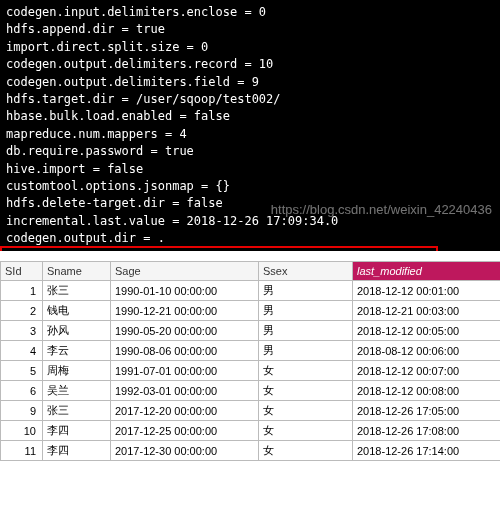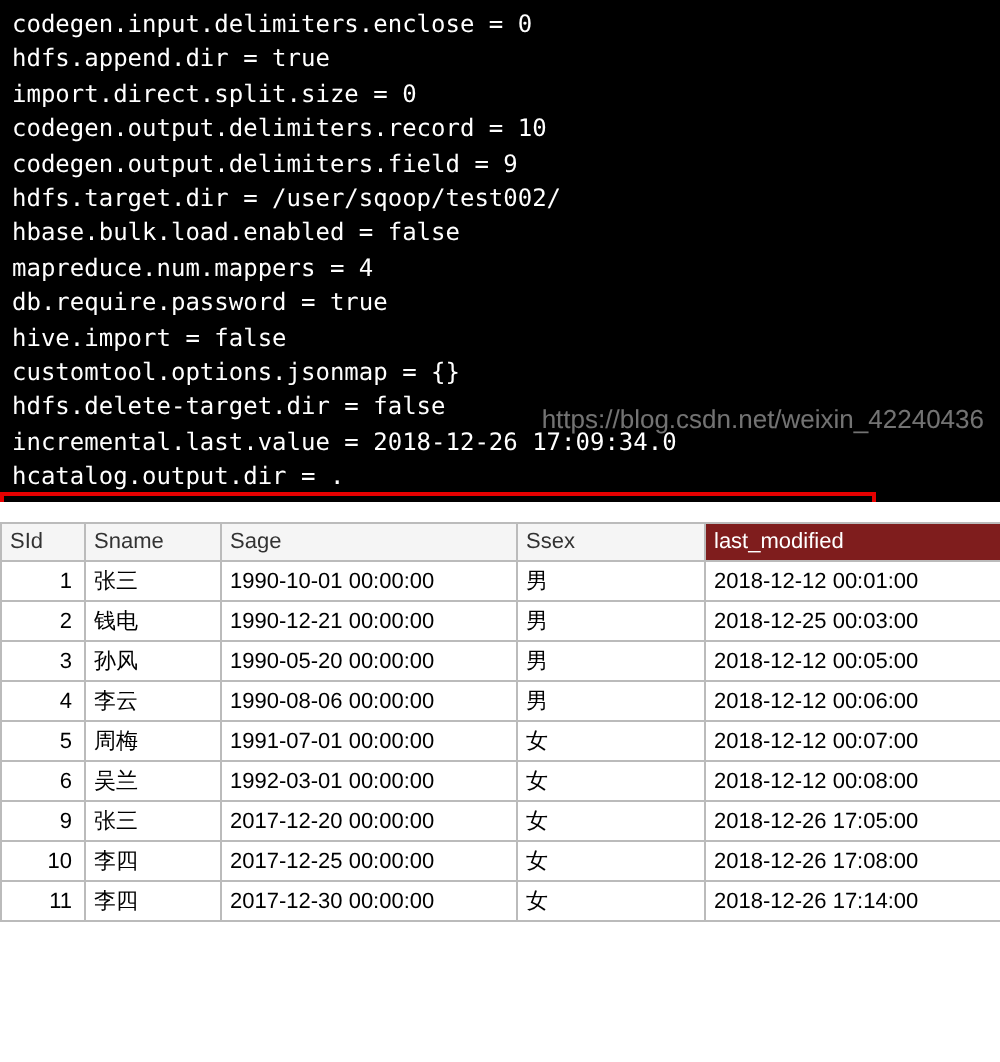--- a/index.html
+++ b/index.html
@@ -52,22 +52,23 @@
       overflow: hidden;
       height: 19px;
     }
     th {
       background: #f5f5f5;
       font-weight: normal;
       color: #333;
       margin-top: 31px;
     }
     th.sel {
-      background: #7f1d1d;
+      background: #be185d;
       color: #fff;
+      font-style: italic;
     }
     td.num { text-align: right; padding-right: 6px; }
     
     col.c-sid { width: 42px; }
     col.c-sname { width: 68px; }
     col.c-sage { width: 148px; }
     col.c-ssex { width: 94px; }
     col.c-last { width: 148px; }
   </style>
 </head>
@@ -80,21 +81,21 @@
   <div class="line">codegen.output.delimiters.record = 10</div>
   <div class="line">codegen.output.delimiters.field = 9</div>
   <div class="line">hdfs.target.dir = /user/sqoop/test002/</div>
   <div class="line">hbase.bulk.load.enabled = false</div>
   <div class="line">mapreduce.num.mappers = 4</div>
   <div class="line">db.require.password = true</div>
   <div class="line">hive.import = false</div>
   <div class="line">customtool.options.jsonmap = {}</div>
   <div class="line">hdfs.delete-target.dir = false</div>
   <div class="line" id="hl-line">incremental.last.value = 2018-12-26 17:09:34.0</div>
-  <div class="line">hcatalog.output.dir = .</div>
+  <div class="line">codegen.output.dir = .</div>
   <div class="highlight-box" id="hl-box" style="top: 246px;"></div>
   <div class="watermark" style="right:8px; bottom:32px;margin-left:20px;">https://blog.csdn.net/weixin_42240436</div>
 </div>
 
 <div class="table-wrap">
   <table>
     <colgroup>
       <col class="c-sid">
         <col class="c-sname">
         <col class="c-sage">
@@ -107,44 +108,44 @@
         <th>Sname</th>
         <th>Sage</th>
         <th>Ssex</th>
         <th class="sel">last_modified</th>
       </tr>
     </thead>
     <tbody id="tbody">
         <tr>
           <td class="num">1</td>
           <td>张三</td>
-          <td>1990-10-01 00:00:00</td>
+          <td>1990-01-10 00:00:00</td>
           <td>男</td>
           <td>2018-12-12 00:01:00</td>
         </tr>
         <tr>
           <td class="num">2</td>
           <td>钱电</td>
           <td>1990-12-21 00:00:00</td>
           <td>男</td>
-          <td>2018-12-25 00:03:00</td>
+          <td>2018-12-21 00:03:00</td>
         </tr>
         <tr>
           <td class="num">3</td>
           <td>孙风</td>
           <td>1990-05-20 00:00:00</td>
           <td>男</td>
           <td>2018-12-12 00:05:00</td>
         </tr>
         <tr>
           <td class="num">4</td>
           <td>李云</td>
           <td>1990-08-06 00:00:00</td>
           <td>男</td>
-          <td>2018-12-12 00:06:00</td>
+          <td>2018-08-12 00:06:00</td>
         </tr>
         <tr>
           <td class="num">5</td>
           <td>周梅</td>
           <td>1991-07-01 00:00:00</td>
           <td>女</td>
           <td>2018-12-12 00:07:00</td>
         </tr>
         <tr>
           <td class="num">6</td>

